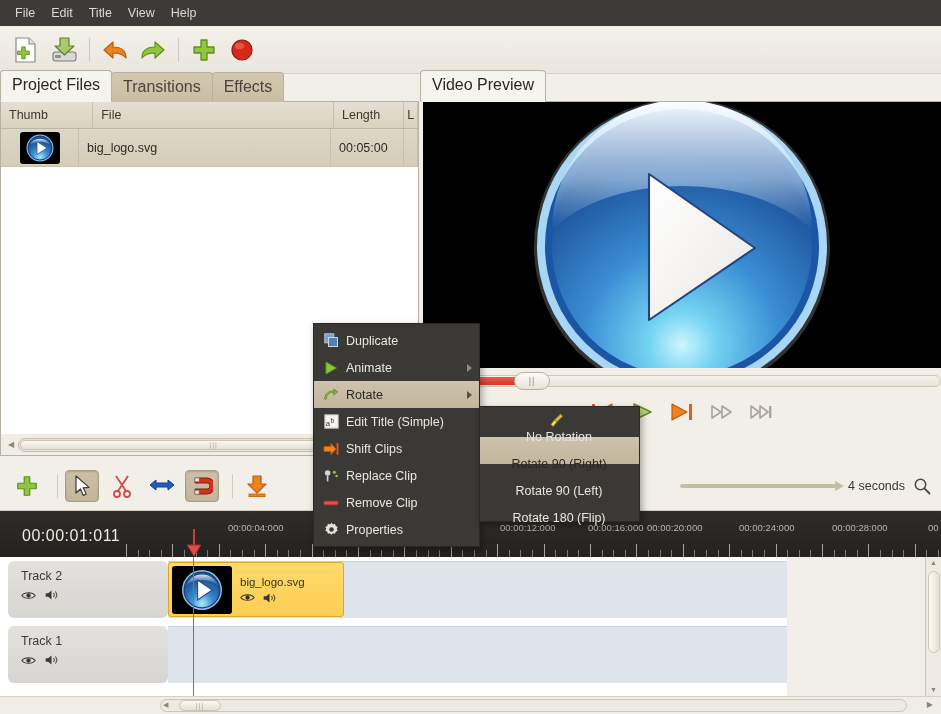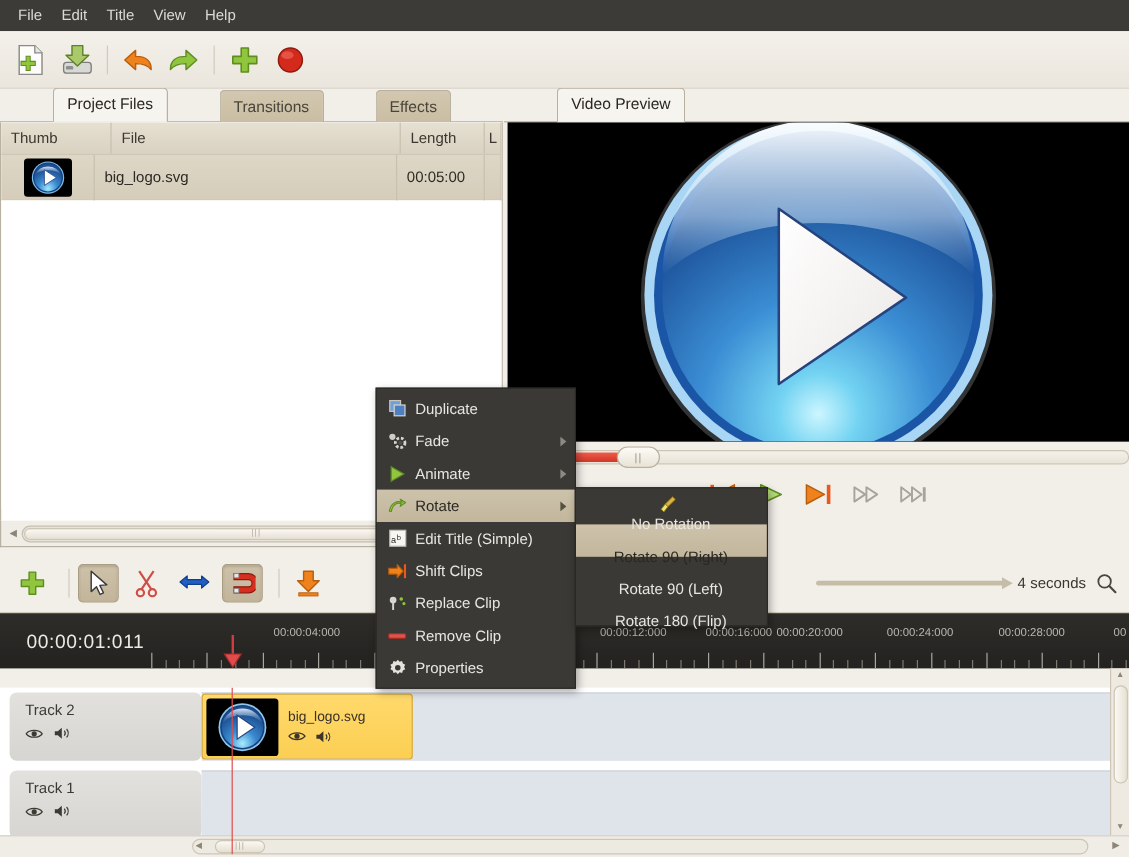--- a/index.html
+++ b/index.html
@@ -38,24 +38,24 @@
   .left-panel {
     position: absolute; left: 0; top: 74px; width: 419px; height: 386px;
   }
   .tabstrip {
     position: absolute; left: 0; top: 0; width: 419px; height: 28px;
     display: flex; align-items: flex-end;
     border-bottom: 1px solid #b8b0a0;
     background: #f2efe9;
   }
   .tab {
-    font-size: 13px; color: #4a453c; padding: 5px 11px 6px 11px;
+    font-size: 16px; color: #4a453c; padding: 5px 11px 6px 11px;
     border: 1px solid #b8b0a0; border-bottom: none;
     border-radius: 4px 4px 0 0; margin-right: -1px;
-    background: linear-gradient(#d3c8af, #c9bda3); position: relative; bottom: -1px; margin-left: 44px;
+    background: linear-gradient(#d3c8af, #c9bda3); position: relative; bottom: -1px;
   }
   .tab.active {
     background: #f6f4ef; color: #2a2720; z-index: 3; padding-bottom: 7px;
     border-bottom: 1px solid #f6f4ef;
   }
   .files-table {
     position: absolute; left: 0; top: 28px; width: 419px; height: 332px;
     background: #ffffff; border-left: 1px solid #b8b0a0; border-right: 1px solid #b8b0a0;
     overflow: hidden;
   }
@@ -107,21 +107,21 @@
   }
   .timecode { position: absolute; left: 22px; top: 16px; font-size: 16px; color: #eceae4;
               font-family: "Liberation Sans", sans-serif; letter-spacing: .5px; }
   .rlabel { position: absolute; top: 11px; font-size: 9.5px; color: #b9b6ae; white-space: nowrap; }
   .rtick { position: absolute; bottom: 0; width: 1px; background: #7d7a72; }
   .rtick.major { height: 13px; background: #a9a6a0; }
   .rtick.minor { height: 7px; }
 
   
   .tracks {
-    position: absolute; left: 0; top: 573px; width: 941px; height: 139px;
+    position: absolute; left: 0; top: 557px; width: 787px; height: 139px;
     background: #ffffff; overflow: hidden;
   }
   .track { position: relative; height: 65px; display: flex; }
   .track-head {
     width: 160px; height: 57px; margin: 4px 0 0 8px;
     background: linear-gradient(#e3e1de,#d7d5d2); border-radius: 6px;
     padding: 8px 0 0 13px;
   }
   .track-name { font-size: 12.5px; color: #3c3a35; }
   .track-icons { margin-top: 6px; display: flex; gap: 8px; align-items: center; }
@@ -631,31 +631,20 @@
     <div class="ctxitem">
       <span class="ctxicon">
         <svg width="15" height="15" viewBox="0 0 15 15">
           <rect x="0.8" y="0.8" width="9" height="9" fill="#6fa0d8" stroke="#c9c6bf" stroke-width="1"></rect>
           <rect x="4.5" y="4.5" width="9" height="9" fill="#4e7fc0" stroke="#d8d5ce" stroke-width="1"></rect>
         </svg>
       </span>
       <span class="ctxlabel">Duplicate</span>
     </div>
 
-    <div class="ctxitem">
-      <span class="ctxicon">
-        <svg width="16" height="15" viewBox="0 0 16 15">
-          <circle cx="4" cy="4" r="2.6" fill="#cfcdc6"></circle>
-          <circle cx="10.5" cy="9" r="4" fill="none" stroke="#d8d5ce" stroke-width="2.4" stroke-dasharray="2.2 1.6"></circle>
-          <circle cx="10.5" cy="9" r="1.6" fill="#55524c"></circle>
-        </svg>
-      </span>
-      <span class="ctxlabel">Fade</span>
-      <span class="ctxarrow"></span>
-    </div>
 
     <div class="ctxitem">
       <span class="ctxicon">
         <svg width="14" height="14" viewBox="0 0 14 14">
           <path d="M2 1 L12.5 7 L2 13 Z" fill="#8fc63d" stroke="#5f8d22" stroke-width="1"></path>
         </svg>
       </span>
       <span class="ctxlabel">Animate</span>
       <span class="ctxarrow"></span>
     </div>

